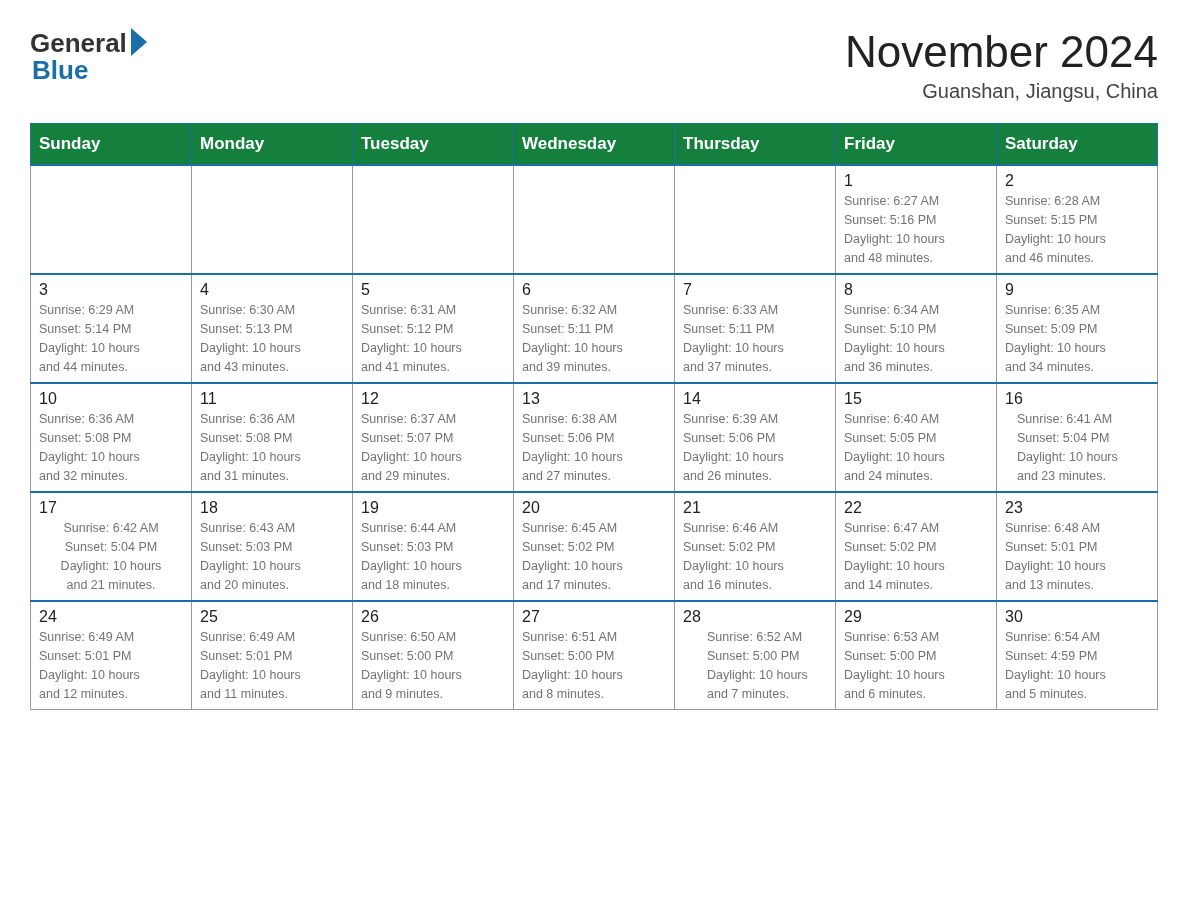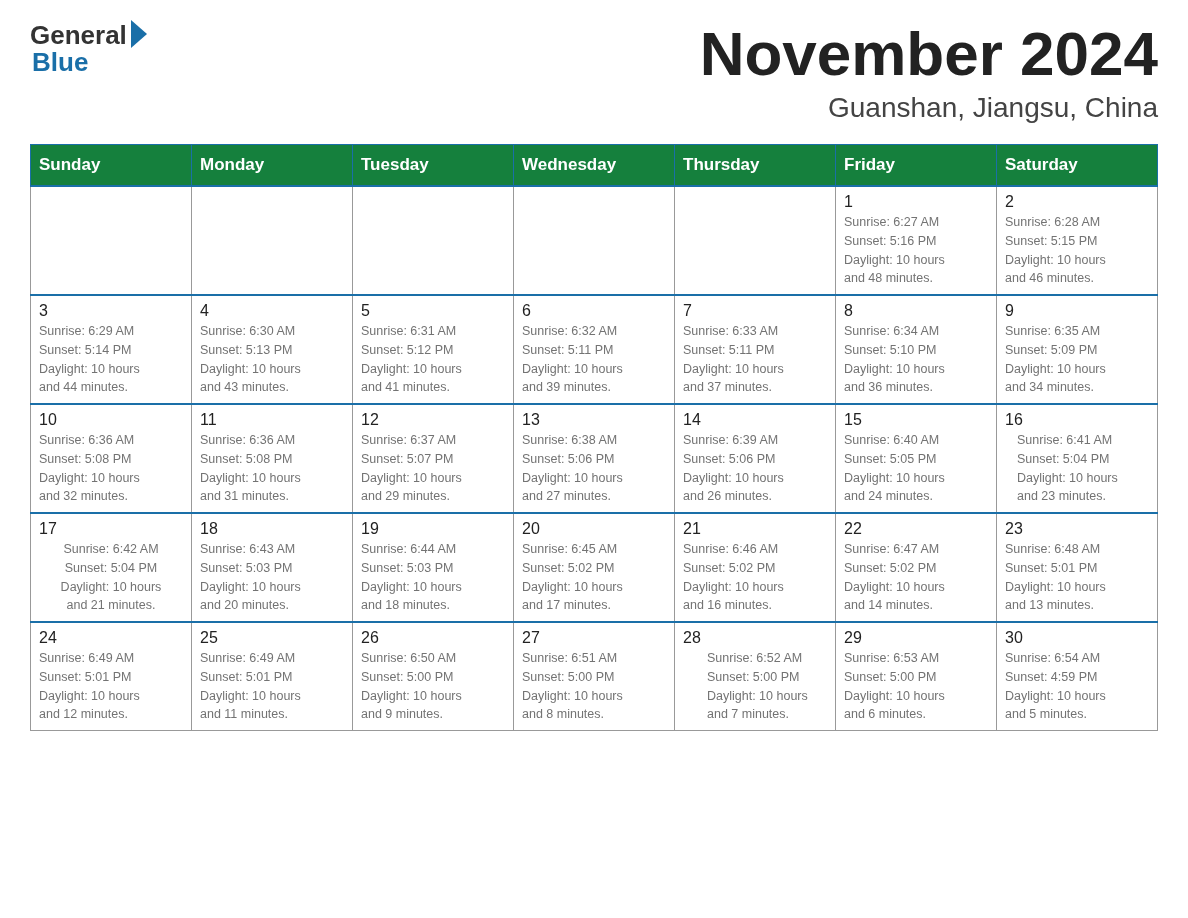--- a/index.html
+++ b/index.html
@@ -8,20 +8,21 @@
       background: #ffffff;
       padding: 20px 30px;
       width: 1188px;
       min-height: 918px;
     }
     .header {
       display: flex;
       justify-content: space-between;
       align-items: flex-start;
       margin-bottom: 20px;
+      margin-top: 8px;
     }
     .logo {
       display: flex;
       flex-direction: column;
       align-items: flex-start;
     }
     .logo-top {
       display: flex;
       align-items: center;
     }
@@ -43,27 +44,27 @@
       font-size: 26px;
       font-weight: bold;
       color: #1a6fa8;
       margin-top: -4px;
       margin-left: 2px;
     }
     .title-block {
       text-align: right;
     }
     .month-title {
-      font-size: 62px;
-      font-weight: bold;
+      font-size: 44px;
+      font-weight: normal;
       color: #222;
       line-height: 1.1;
     }
     .location-title {
-      font-size: 28px;
+      font-size: 20px;
       color: #444;
       margin-top: 4px;
     }
     .calendar {
       width: 100%;
       border-collapse: collapse;
       border: 1px solid #999;
     }
     .calendar th {
       background-color: #15803d;

